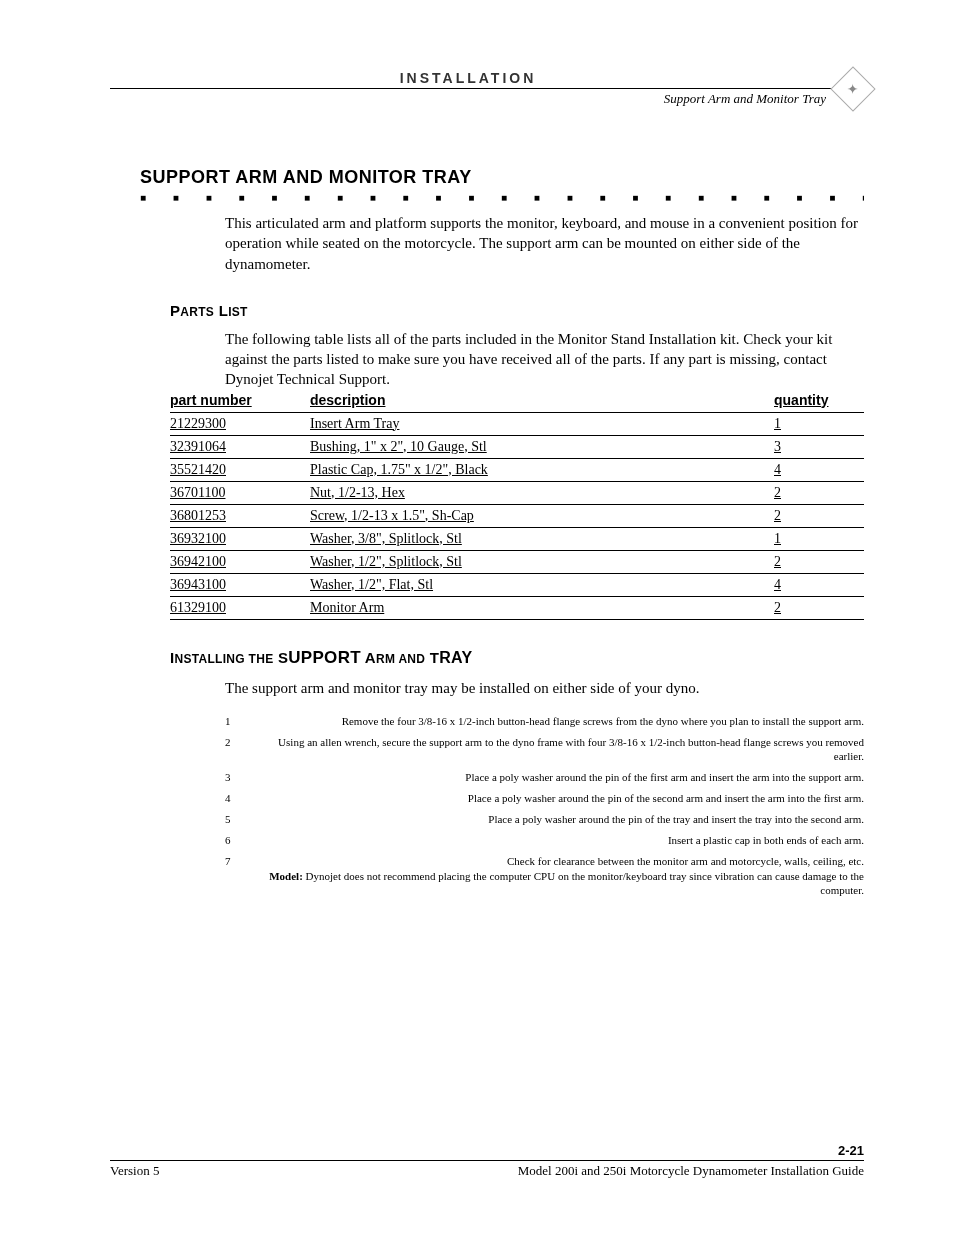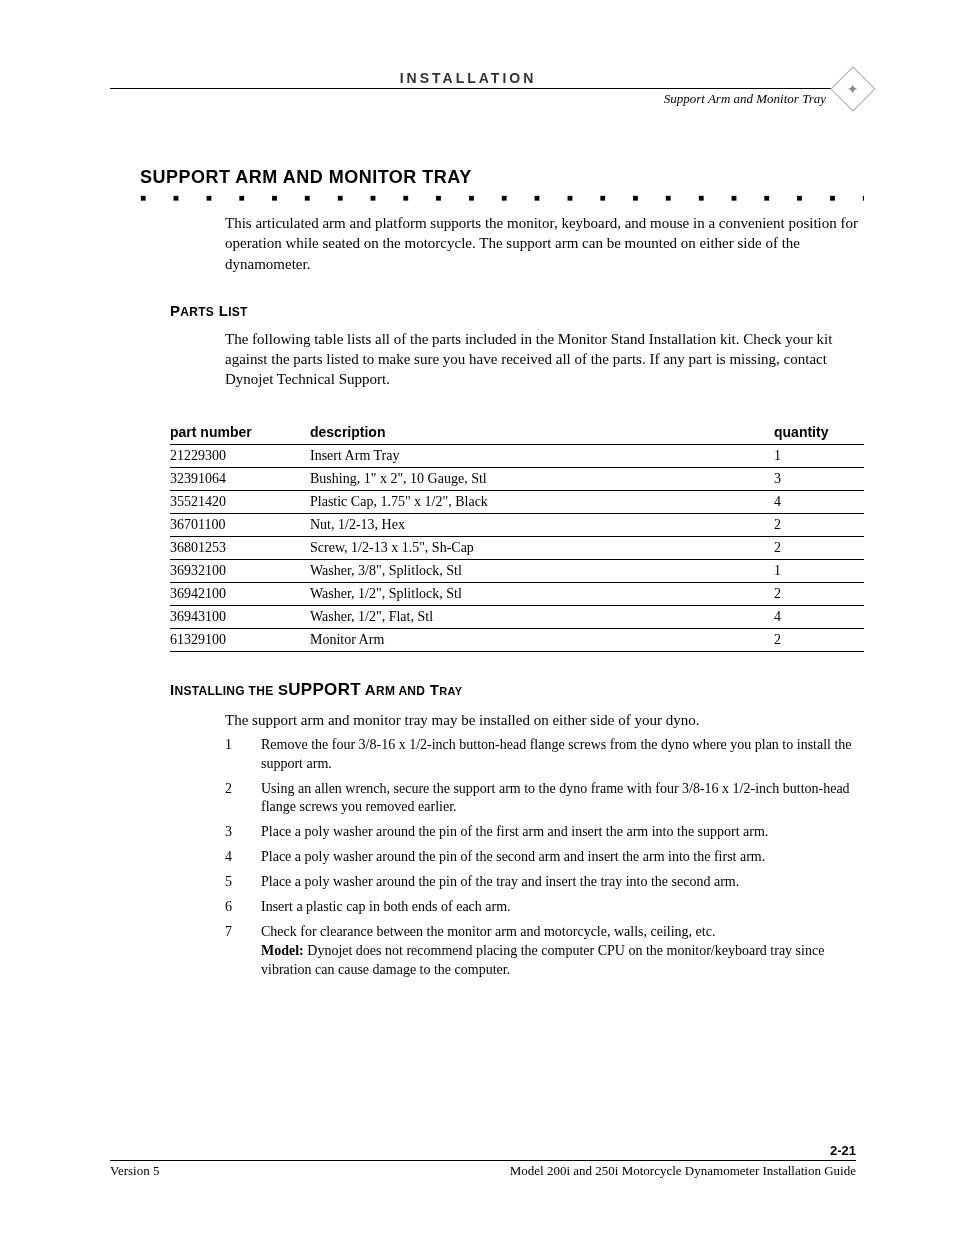--- a/index.html
+++ b/index.html
@@ -88,23 +88,24 @@
     font-weight: bold;
     font-size: 15px;
     letter-spacing: 0.3px;
     margin-left: 60px;
     margin-top: 28px;
     font-variant: small-caps;
   }
   table.parts {
     width: calc(100% - 60px);
     margin-left: 60px;
-    margin-top: 32px;
+    margin-top: 0;
     border-collapse: collapse;
     font-size: 14px;
+    text-decoration: underline;
   }
   table.parts th {
     text-align: left;
     font-family: 'Gill Sans', 'Trebuchet MS', Arial, sans-serif;
     font-weight: bold;
     font-size: 14px;
     border-bottom: 1.5px solid #000;
     padding: 2px 6px 4px 0;
   }
   table.parts th.qty, table.parts td.qty {
@@ -113,44 +114,45 @@
   }
   table.parts td {
     border-bottom: 0.5px solid #000;
     padding: 3px 6px 3px 0;
     font-family: Georgia, serif;
     vertical-align: top;
   }
   table.parts td.pn { width: 140px; }
   ol.steps {
     margin-left: 115px;
-    margin-top: 6px;
-    font-size: 14px;
+    margin-top: 16px;
+    font-size: 11px;
     line-height: 1.35;
     padding-left: 0;
     list-style: none;
     counter-reset: step;
+    text-align: right;
   }
   ol.steps li {
     counter-increment: step;
     position: relative;
     padding-left: 36px;
     margin-bottom: 6px;
   }
   ol.steps li::before {
     content: counter(step);
     position: absolute;
     left: 0;
     top: 0;
   }
   .note-label { font-weight: bold; }
   .footer {
     position: absolute;
     left: 110px;
-    right: 98px;
+    right: 90px;
     bottom: 56px;
     margin-top: 11px;
   }
   .footer .page-num {
     text-align: right;
     font-family: 'Gill Sans', 'Trebuchet MS', Arial, sans-serif;
     font-weight: bold;
     font-size: 13px;
   }
   .footer hr {
@@ -234,21 +236,21 @@
       </tr>
       <tr>
         <td class="pn">61329100</td>
         <td>Monitor Arm</td>
         <td class="qty">2</td>
       </tr>
     </tbody>
 </table>
 
 <h2 class="sub-heading">
-  <span>I<span style="font-size:12px">NSTALLING THE</span> S<span style="font-size:17px">UPPORT</span> A<span style="font-size:12px">RM AND</span> T<span style="font-size:11px">RAY</span></span>
+  <span>I<span style="font-size:12px">NSTALLING THE</span> S<span style="font-size:17px">UPPORT</span> A<span style="font-size:12px">RM AND</span> T<span style="font-size:16px">RAY</span></span>
 </h2>
 <p class="body-text">The support arm and monitor tray may be installed on either side of your dyno.</p>
 
 <ol class="steps" id="steps-list">
     <li>Remove the four 3/8-16 x 1/2-inch button-head flange screws from the dyno where you plan to install the support arm.</li>
     <li>Using an allen wrench, secure the support arm to the dyno frame with four 3/8-16 x 1/2-inch button-head flange screws you removed earlier.</li>
     <li>Place a poly washer around the pin of the first arm and insert the arm into the support arm.</li>
     <li>Place a poly washer around the pin of the second arm and insert the arm into the first arm.</li>
     <li>Place a poly washer around the pin of the tray and insert the tray into the second arm.</li>
     <li>Insert a plastic cap in both ends of each arm.</li>

